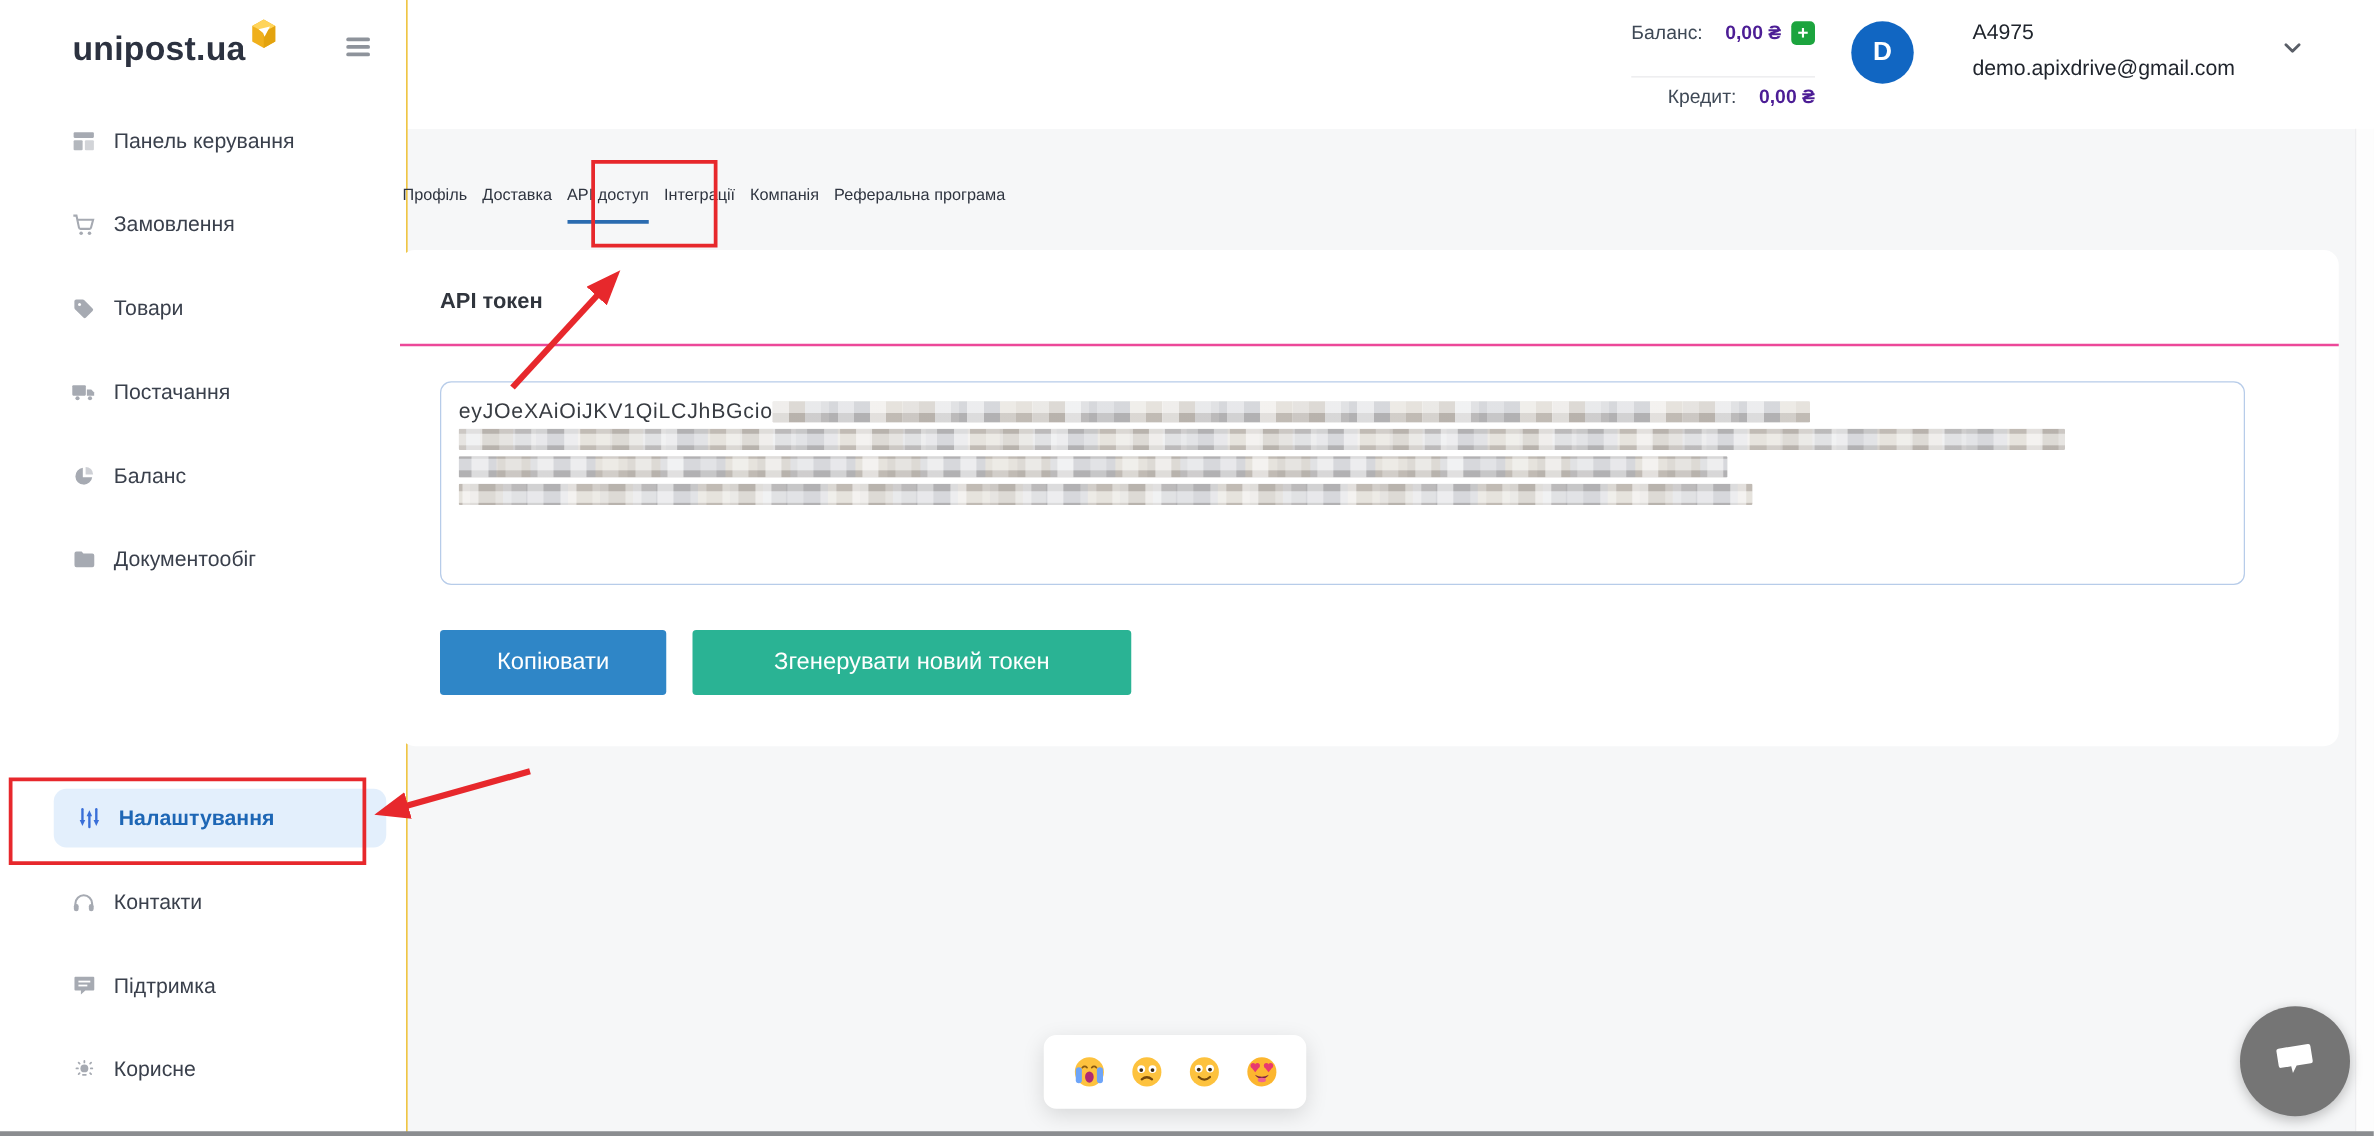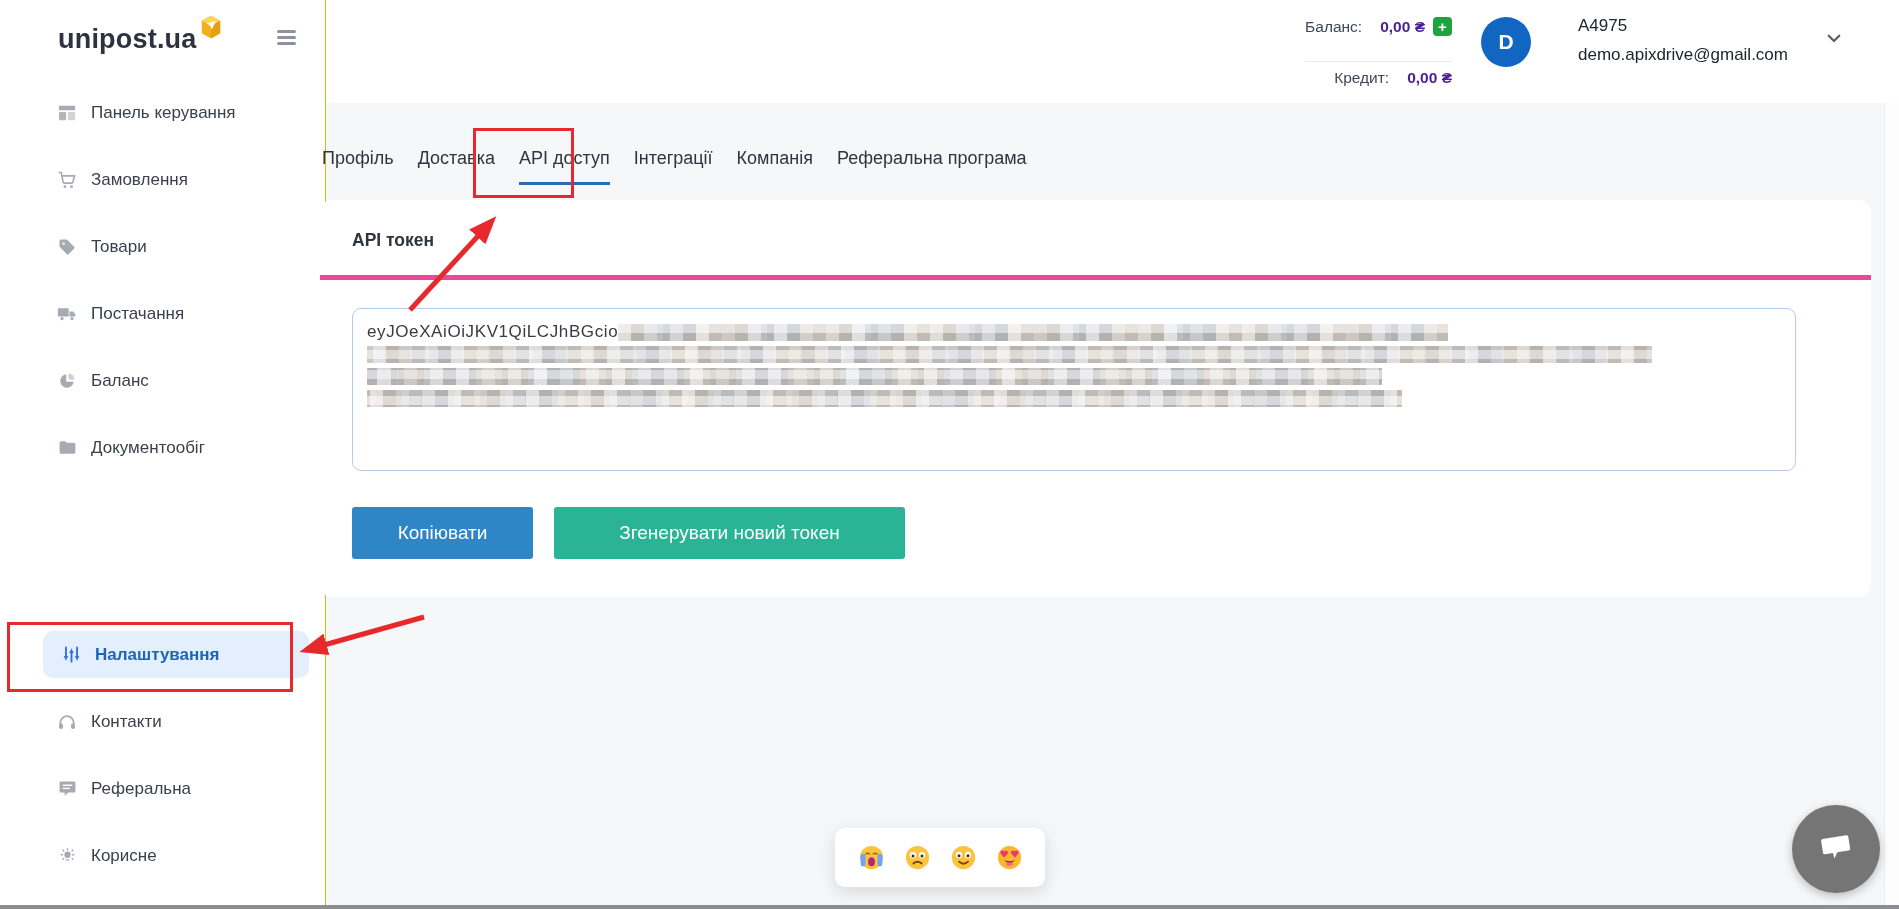--- a/index.html
+++ b/index.html
@@ -48,29 +48,29 @@
   .avatar {
     width:50px; height:50px; border-radius:50%; background:#1166c2; margin:4px 0 0 29px;
     color:#fff; font-size:21px; font-weight:bold; display:flex; align-items:center; justify-content:center; cursor:pointer;
   }
   .account { margin:3px 0 0 47px; font-size:17px; color:#20252d; cursor:pointer; }
   .account .acc-id { margin-bottom:9px; }
   .chevron { margin:16px 0 0 37px; cursor:pointer; }
 
   
   .main-bg { position:absolute; left:298px; top:103px; right:0; bottom:0; background:#f6f7f8; }
-  .tabs { position:absolute; left:322px; top:148px; display:flex; gap:24px; font-size:18px; color:#2f3540; z-index:3; }
+  .tabs { position:absolute; left:322px; top:148px; display:flex; gap:12px; font-size:13px; color:#2f3540; z-index:3; }
   .tab { padding-bottom:16px; cursor:pointer; white-space:nowrap; }
   .tab.active { padding-bottom:13px; border-bottom:3px solid #2b6cb0; }
 
   .card {
     position:absolute; left:320px; top:200px; width:1551px; height:397px;
     background:#fff; border-radius:12px; z-index:3;
   }
-  .card-head { padding:30px 32px 24px; border-bottom:5px solid #ec4899; }
+  .card-head { padding:30px 32px 24px; border-bottom:2px solid #ec4899; }
   .card-title { font-size:17.5px; font-weight:600; color:#30353d; }
   .token-box {
     margin:28px 75px 0 32px; height:163px; border:1px solid #b7cce9; border-radius:9px;
     padding:12px 14px; font-size:17px; color:#383c42; cursor:text;
   }
   .token-line { height:22px; display:flex; align-items:center; }
   .token-text { letter-spacing:.6px; white-space:nowrap; }
   .pix {
     height:17px; border-radius:1px;
     background-color:#d8d5d1;
@@ -230,21 +230,21 @@
       <span>Контакти</span>
     </div>
     <div class="nav-item">
       <span class="ni-icon">
         <svg width="19" height="19" viewBox="0 0 24 24" fill="#a6aab2">
             <path d="M3 3h18a1 1 0 0 1 1 1v12a1 1 0 0 1-1 1h-8l-4.5 4v-4H3a1 1 0 0 1-1-1V4a1 1 0 0 1 1-1z"></path>
             <rect x="6" y="7" width="12" height="1.8" fill="#fff"></rect>
             <rect x="6" y="11" width="9" height="1.8" fill="#fff"></rect>
           </svg>
       </span>
-      <span>Реферальна</span>
+      <span>Підтримка</span>
     </div>
     <div class="nav-item">
       <span class="ni-icon">
         <svg width="19" height="19" viewBox="0 0 24 24" fill="none" stroke="#a6aab2" stroke-width="1.8" stroke-linecap="round">
             <circle cx="12" cy="11" r="4" fill="#a6aab2" stroke="none"></circle>
             <path d="M10.5 17.5h3"></path>
             <path d="M12 3.5V5"></path>
             <path d="M5.5 11H4"></path>
             <path d="M20 11h-1.5"></path>
             <path d="M7.2 6.2l-1-1"></path>

